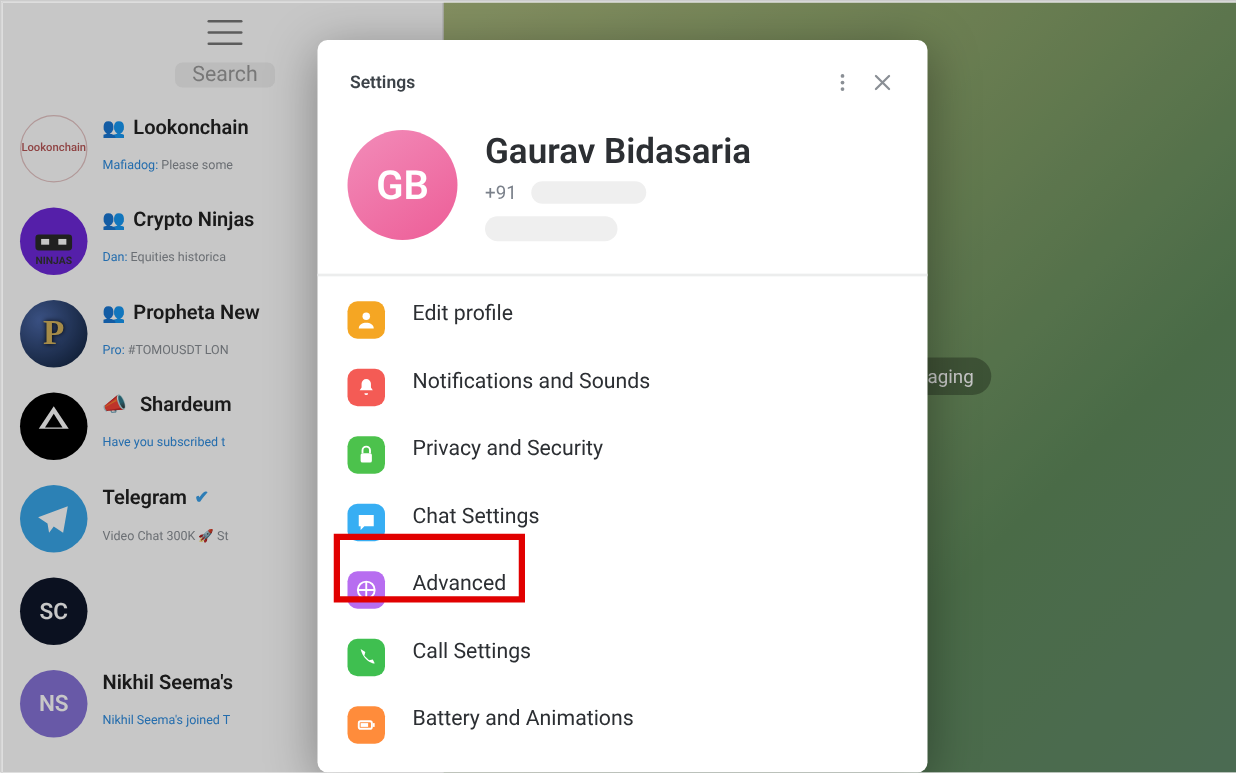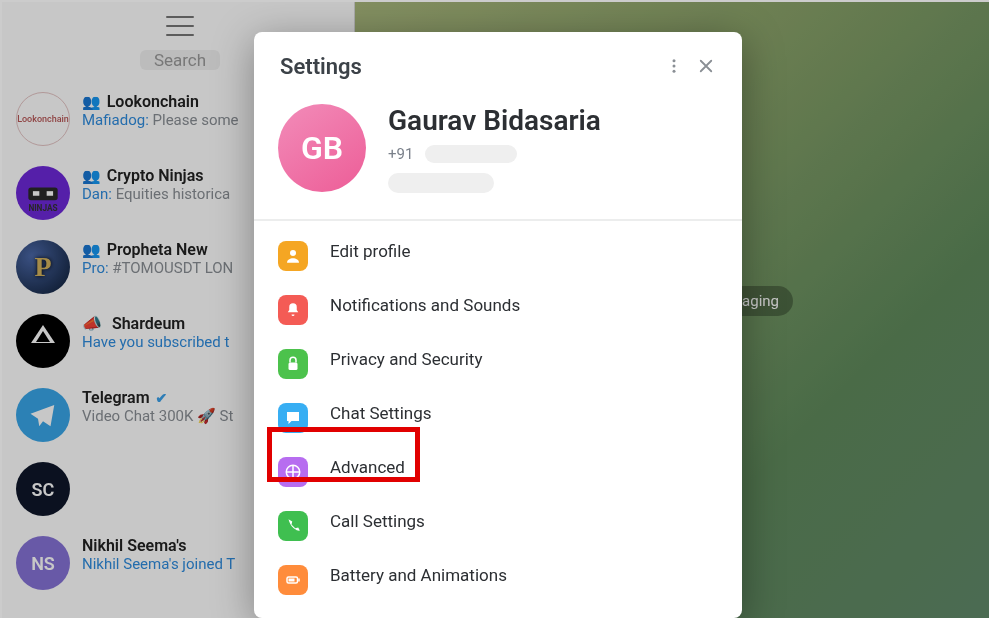--- a/index.html
+++ b/index.html
@@ -9,41 +9,41 @@
   .top { display:flex; align-items:center; padding:12px 12px 12px 16px; gap:12px;flex-direction:column; }
   .menu-btn { width:28px; height:24px; display:flex; flex-direction:column; justify-content:space-between; padding:2px 0; cursor:pointer;}
   .menu-btn span { height:2px; background:#777; border-radius:1px; }
   .search { flex:1; height:38px; background:#f1f1f1; border-radius:6px; display:flex; align-items:center; padding:0 14px; color:#9a9a9a; font-size:17px; }
   .chatlist { flex:1; overflow:hidden; }
   .chat { display:flex; padding:10px 14px; gap:12px; align-items:flex-start; }
   .avatar { width:54px; height:54px; border-radius:50%; flex:none; display:flex; align-items:center; justify-content:center; font-weight:600; color:#fff; font-size:18px; overflow:hidden;}
   .chat-body { flex:1; min-width:0;}
   .chat-title { display:flex; align-items:center; gap:6px; font-weight:600; font-size:16px; color:#222;}
   .chat-title .grpicon { color:#6b7b8b; font-size:15px;}
-  .chat-preview { color:#8a8f95; font-size:15px; margin-top:0; white-space:nowrap; overflow:hidden; text-overflow:ellipsis;}
+  .chat-preview { color:#8a8f95; font-size:10px; margin-top:16px; white-space:nowrap; overflow:hidden; text-overflow:ellipsis;}
   .chat-preview .sender { color:#2f8cde; }
   .verified { color:#3aa0ea; font-size:14px; }
   .avatar.look { background:#fff; border:1px solid #e4c4c4; color:#b85757; font-size:9px; font-weight:500;}
   .avatar.ninja { background:#6d28d9;}
   .avatar.propheta { background: radial-gradient(circle at 30% 30%, #4b68a8, #0c1c33);}
   .avatar.shardeum { background:#000;}
   .avatar.telegram { background:#39a6e8;}
   .avatar.sc { background:#0f172a;}
   .avatar.ns { background:#8673d7;}
   .shard-inner{width:0;height:0;border-left:12px solid transparent;border-right:12px solid transparent;border-bottom:18px solid #fff;margin-top:-3px;}
   .shard-inner2{position:relative;top:-12px;width:0;height:0;border-left:7px solid transparent;border-right:7px solid transparent;border-bottom:11px solid #000;}
   .pin{ color:#8a8f95; margin-right:4px; }
   .main { flex:1; height:100%; background:linear-gradient(135deg,#a9b87d 0%,#8aa269 35%,#5f8a5c 70%,#61896a 100%); position:relative; display:flex; align-items:center; justify-content:center;}
   .tag { position:absolute; top:284px; right:196px; background:rgba(0,0,0,0.28); color:#fff; padding:6px 14px; border-radius:18px; font-size:15px;}
   
   .dim { position:absolute; inset:0; background:rgba(0,0,0,0.22); }
   
   .modal { position:absolute; top:30px; left:252px; width:488px; height:586px; background:#fff; border-radius:8px; box-shadow:0 8px 40px rgba(0,0,0,0.35); display:flex; flex-direction:column; z-index:10; overflow:hidden;}
   .modal-head { display:flex; align-items:center; padding:18px 20px 10px 26px; }
-  .modal-head h1 { font-size:22px; color:#3c4248; font-weight:600; flex:1;}
+  .modal-head h1 { font-size:14px; color:#3c4248; font-weight:600; flex:1;}
   .head-btn { width:32px; height:32px; display:flex; align-items:center; justify-content:center; color:#8a8f95; cursor:pointer; border-radius:50%;}
   .head-btn svg { width:18px; height:18px; }
   .profile { display:flex; padding:12px 24px 26px 24px; gap:22px; align-items:flex-start;}
   .bigavatar { width:88px; height:88px; border-radius:50%; background:linear-gradient(145deg,#f28cb9,#ed5d97); color:#fff; display:flex; align-items:center; justify-content:center; font-size:32px; font-weight:600; flex:none;}
   .prof-col { flex:1; }
   .prof-name { font-size:28px; font-weight:600; color:#2c2f33;}
   .prof-phone { margin-top:8px; display:flex; align-items:center; gap:12px;}
   .prof-phone span { color:#7a808a; font-size:15px;}
   .blur { width:92px; height:18px; background:#efefef; border-radius:9px;}
   .blur2 { width:106px; height:20px; background:#efefef; border-radius:10px; margin-top:10px;}

